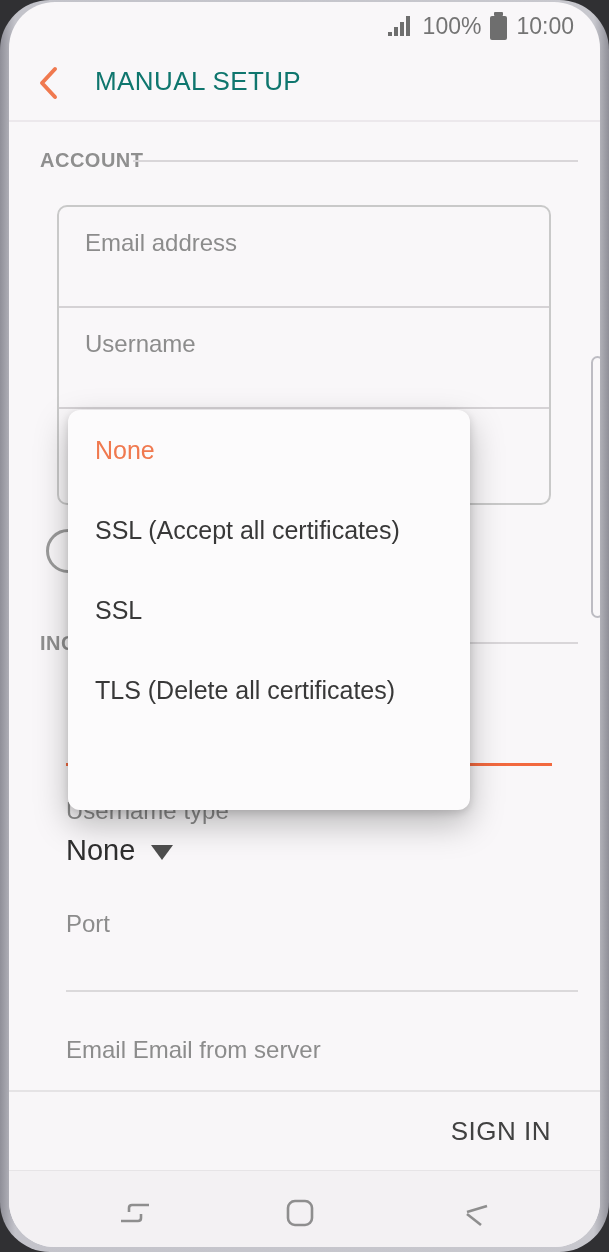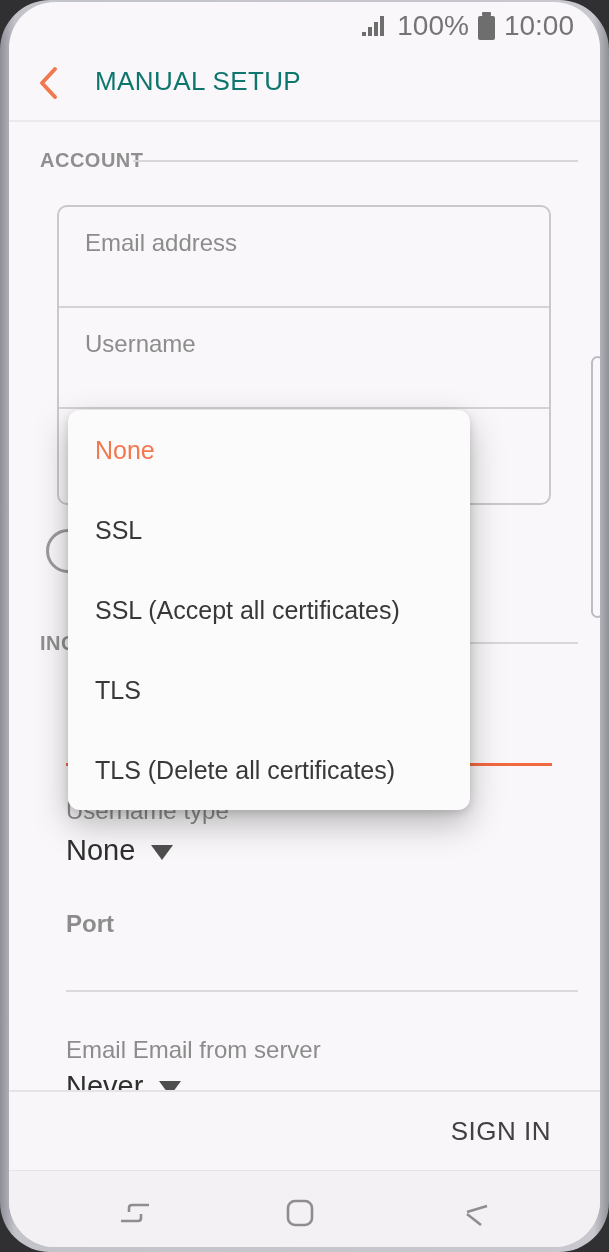--- a/index.html
+++ b/index.html
@@ -17,21 +17,21 @@
   .screen {
     position:absolute; left:9px; right:9px; top:2px; bottom:5px;
     border-radius:46px;
     background:var(--screen-bg,#F9F7F9);
     overflow:hidden;
   }
   
   .status-row {
     position:absolute; top:6px; right:26px; height:36px;
     display:flex; align-items:center; gap:9px;
-    color:#747474; font-size:28px;
+    color:#747474; font-size:23px;
   }
   .batt { position:relative; width:17px; height:24px; background:#6E6E6E; border-radius:2px; margin-top:3px; }
   .batt::before { content:""; position:absolute; top:-4px; left:4px; width:9px; height:4px; background:#6E6E6E; border-radius:1px; }
   
   .back-btn { position:absolute; left:22px; top:58px; width:36px; height:46px; display:flex; align-items:center; justify-content:center; cursor:pointer; }
   .back-btn svg { stroke:var(--accent,#F0794F); }
   .page-title { position:absolute; left:86px; top:64px; font-size:26px; font-weight:normal; color:#0f766e; letter-spacing:.4px; }
   .header-divider { position:absolute; left:0; right:0; top:118px; height:2px; background:#ECE8EC; }
   
   .section-label { position:absolute; font-size:20px; font-weight:bold; color:var(--section-gray,#8F8F8F); letter-spacing:.5px; white-space:nowrap; }
@@ -110,35 +110,30 @@
     <div class="section-line" style="left:131px; right:22px; top:640px;"></div>
 
     <div class="accent-underline"></div>
 
     <div class="form-label" style="top:795px;">Username type</div>
     <div class="value-row" style="top:832px;">
       <span>None</span>
       <span class="tri-down"></span>
     </div>
 
-    <input class="field-input port-input" style="left: 57px; width: 400px; position: absolute; font-weight: bold;" type="text" placeholder="Port">
+    <input class="field-input port-input" style="left: 57px; width: 400px; position: absolute;" type="text" placeholder="Port">
 
     <div class="list-divider" style="top:988px;"></div>
 
     <div class="form-label" style="top:1034px;">Email Email from server</div>
-    <div class="value-row" style="top:1068px;">
-      <span>Never</span>
-      <span class="tri-down"></span>
-    </div>
 
     <div class="popup">
       <div class="option selected">None</div>
+      <div class="option">SSL (Accept all certificates)</div>
       <div class="option">SSL</div>
-      <div class="option">SSL (Accept all certificates)</div>
-      <div class="option">TLS</div>
       <div class="option">TLS (Delete all certificates)</div>
     </div>
 
     <div class="edge-scrollbar"></div>
 
     <div class="signin-bar">
       <div class="signin-btn">SIGN IN</div>
     </div>
 
     <div class="nav-bar">

